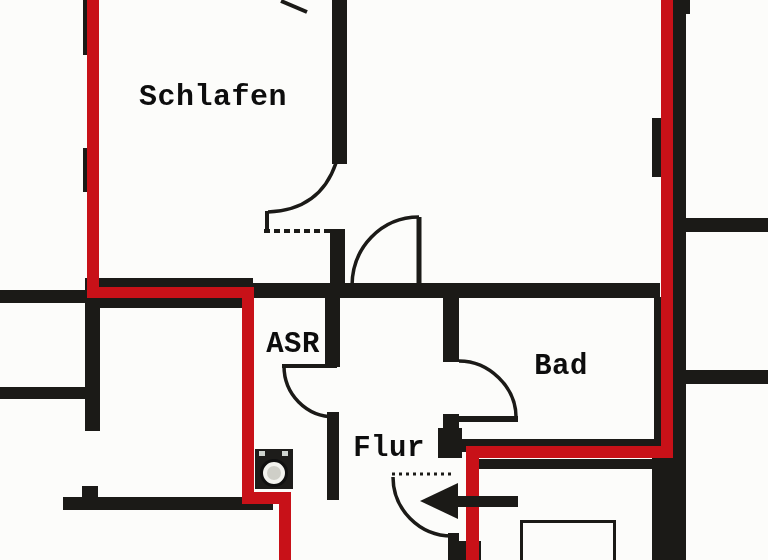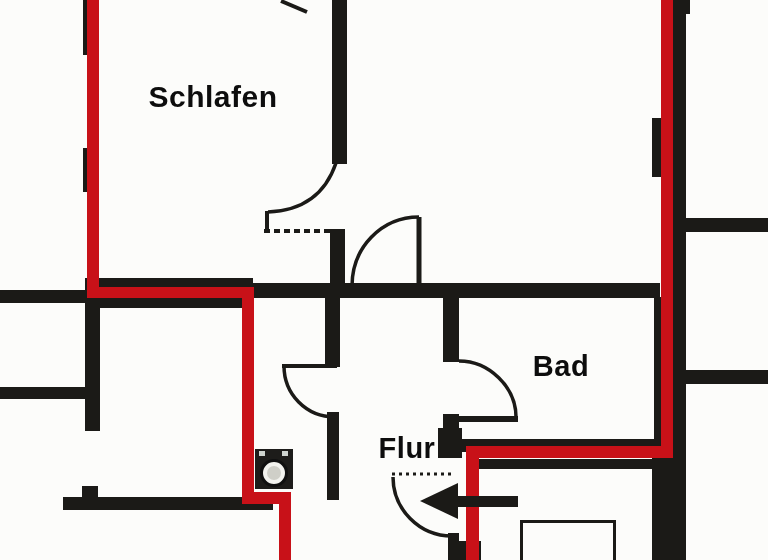--- a/index.html
+++ b/index.html
@@ -1,18 +1,18 @@
 <!DOCTYPE html>
 <html style="--wall: #1b1a17; --outline: #c81118; --background: #fcfcfa; --text: #0d0d0d;"><head>
 <meta charset="utf-8">
 <style>
   html,body{margin:0;padding:0;}
   body{width:768px;height:560px;overflow:hidden;background:var(--background,#fcfcfa);
        font-family:"Liberation Sans", sans-serif;}
-  #plan{position:relative;width:612px;height:560px;background:var(--background,#fcfcfa);}
+  #plan{position:relative;width:612px;height:560px;background:var(--background,#fcfcfa);font-family:Liberation Mono, monospace;}
   .wall{position:absolute;background:var(--wall,#1b1a17);}
   .red{position:absolute;background:var(--outline,#c81118);}
   .room-label{position:absolute;transform:translate(-50%,-50%);
       font-weight:bold;color:var(--text,#0d0d0d);white-space:nowrap;letter-spacing:.5px;}
   .lbl-lg{font-size:30px;}
   .lbl-md{font-size:29px;}
   #linework{position:absolute;left:0;top:0;}
   .fixture{position:absolute;border:3px solid var(--wall,#1b1a17);border-bottom:none;background:transparent;}
   #washer{position:absolute;left:255px;top:449px;width:38px;height:40px;background:#1d1c1a;}
   #washer .drum{position:absolute;left:5px;top:10px;width:22px;height:22px;border-radius:50%;
@@ -87,16 +87,17 @@
 
   <div id="washer">
     <span class="knob-a"></span>
     <span class="knob-b"></span>
     <span class="drum">
         <span class="drum-inner"></span>
       </span>
   </div>
 
   <div class="room-label lbl-lg" style="left:213px;top:97px;">Schlafen</div>
+  <div class="room-label lbl-md" style="left:293px;top:344px;">ASR</div>
   <div class="room-label lbl-md" style="left:561px;top:366px;">Bad</div>
-  <div class="room-label lbl-md" style="left:407px;top:448px;">Flur</div>
+  <div class="room-label lbl-md" style="left:389px;top:448px;">Flur</div>
 
 </div>
 
 </body></html>

